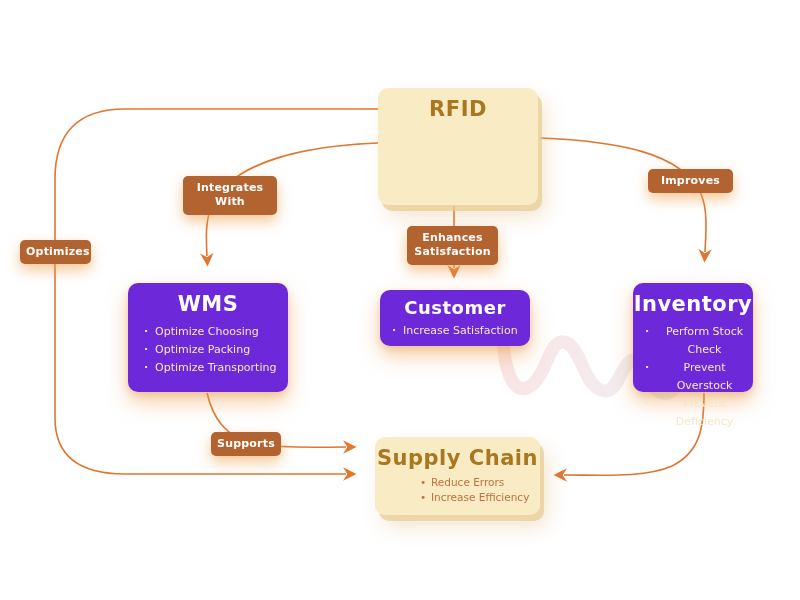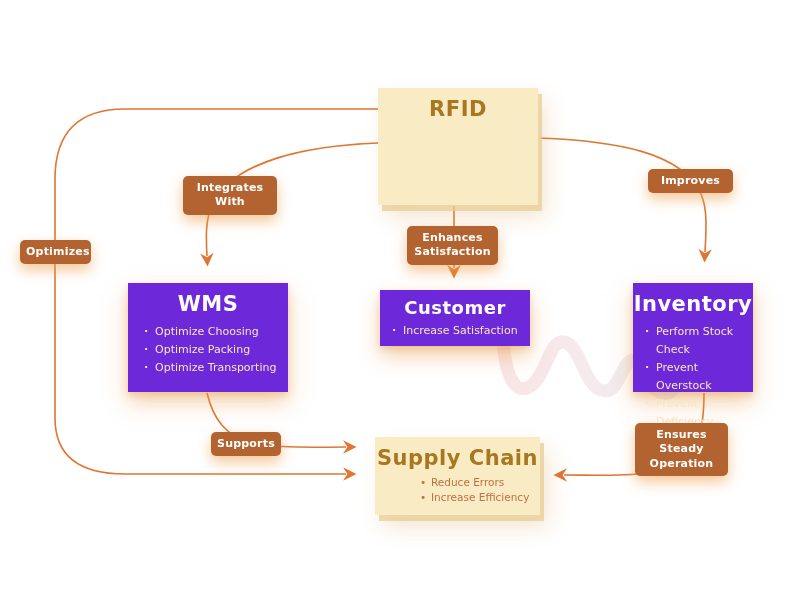--- a/index.html
+++ b/index.html
@@ -3,21 +3,21 @@
 <meta charset="utf-8">
 <style>
   html,body{margin:0;padding:0;background:#ffffff;}
   #canvas{
     position:relative;width:800px;height:600px;overflow:hidden;background:#ffffff;
     font-family:"DejaVu Sans","Liberation Sans",sans-serif;
   }
   svg.layer{position:absolute;left:0;top:0;width:800px;height:600px;}
 
   
-  .node{position:absolute;box-sizing:border-box;border-radius:0;}
+  .node{position:absolute;box-sizing:border-box;border-radius:10px;}
   .node.cream{
     background:#F9ECC5;
     box-shadow:4px 6px 0 rgba(232,206,150,.75), 8px 12px 20px rgba(220,170,100,.30);
   }
   .node.brown{
     background:#6d28d9;
     box-shadow:0 10px 20px rgba(238,162,80,.50), 0 3px 6px rgba(200,120,50,.25);
   }
   .node h2{
     margin:9px 0 0;text-align:center;font-weight:bold;
@@ -31,21 +31,21 @@
   .node.cream li{font-size:10.5px;line-height:14.8px;color:#C06F3E;}
   .node.brown li{font-size:11px;line-height:18px;color:#F6E7C6;}
   .node.brown li::before{content:"·";font-weight:bold;}
 
   #node-rfid{left:378px;top:88px;width:160px;height:117px;}
   #node-wms{left:128px;top:283px;width:160px;height:109px;}
   #node-customer{left:380px;top:290px;width:150px;height:56px;}
   #node-customer h2{font-size:18px;margin-top:7px;}
   #node-customer ul{margin-top:4px;padding-left:12px;}
   #node-inventory{left:633px;top:283px;width:120px;height:109px;}
-  #node-inventory ul{padding-left:12px;}
+  #node-inventory ul{padding-left:12px;text-align:center;}
   #node-supply{left:375px;top:437px;width:165px;height:78px;}
   #node-supply ul{margin-top:5px;padding-left:45px;}
 
   
   .pill{
     position:absolute;box-sizing:border-box;background:#B2632F;color:#ffffff;
     font-size:11px;font-weight:bold;text-align:center;line-height:1.3;
     padding:5px 6px;border-radius:5px;letter-spacing:.2px;
     box-shadow:0 6px 14px rgba(240,162,80,.60);
   }
@@ -123,15 +123,14 @@
       <li>Reduce Errors</li>
       <li>Increase Efficiency</li>
     </ul>
   </div>
 
   <div class="pill" id="pill-integrates">Integrates With</div>
   <div class="pill" id="pill-optimizes">Optimizes</div>
   <div class="pill" id="pill-improves">Improves</div>
   <div class="pill" id="pill-enhances">Enhances Satisfaction</div>
   <div class="pill" id="pill-supports">Supports</div>
-  <div class="pill" id="pill-ensures">Ensures Steady Operation</div>
 
 </div>
 
 </body></html>

